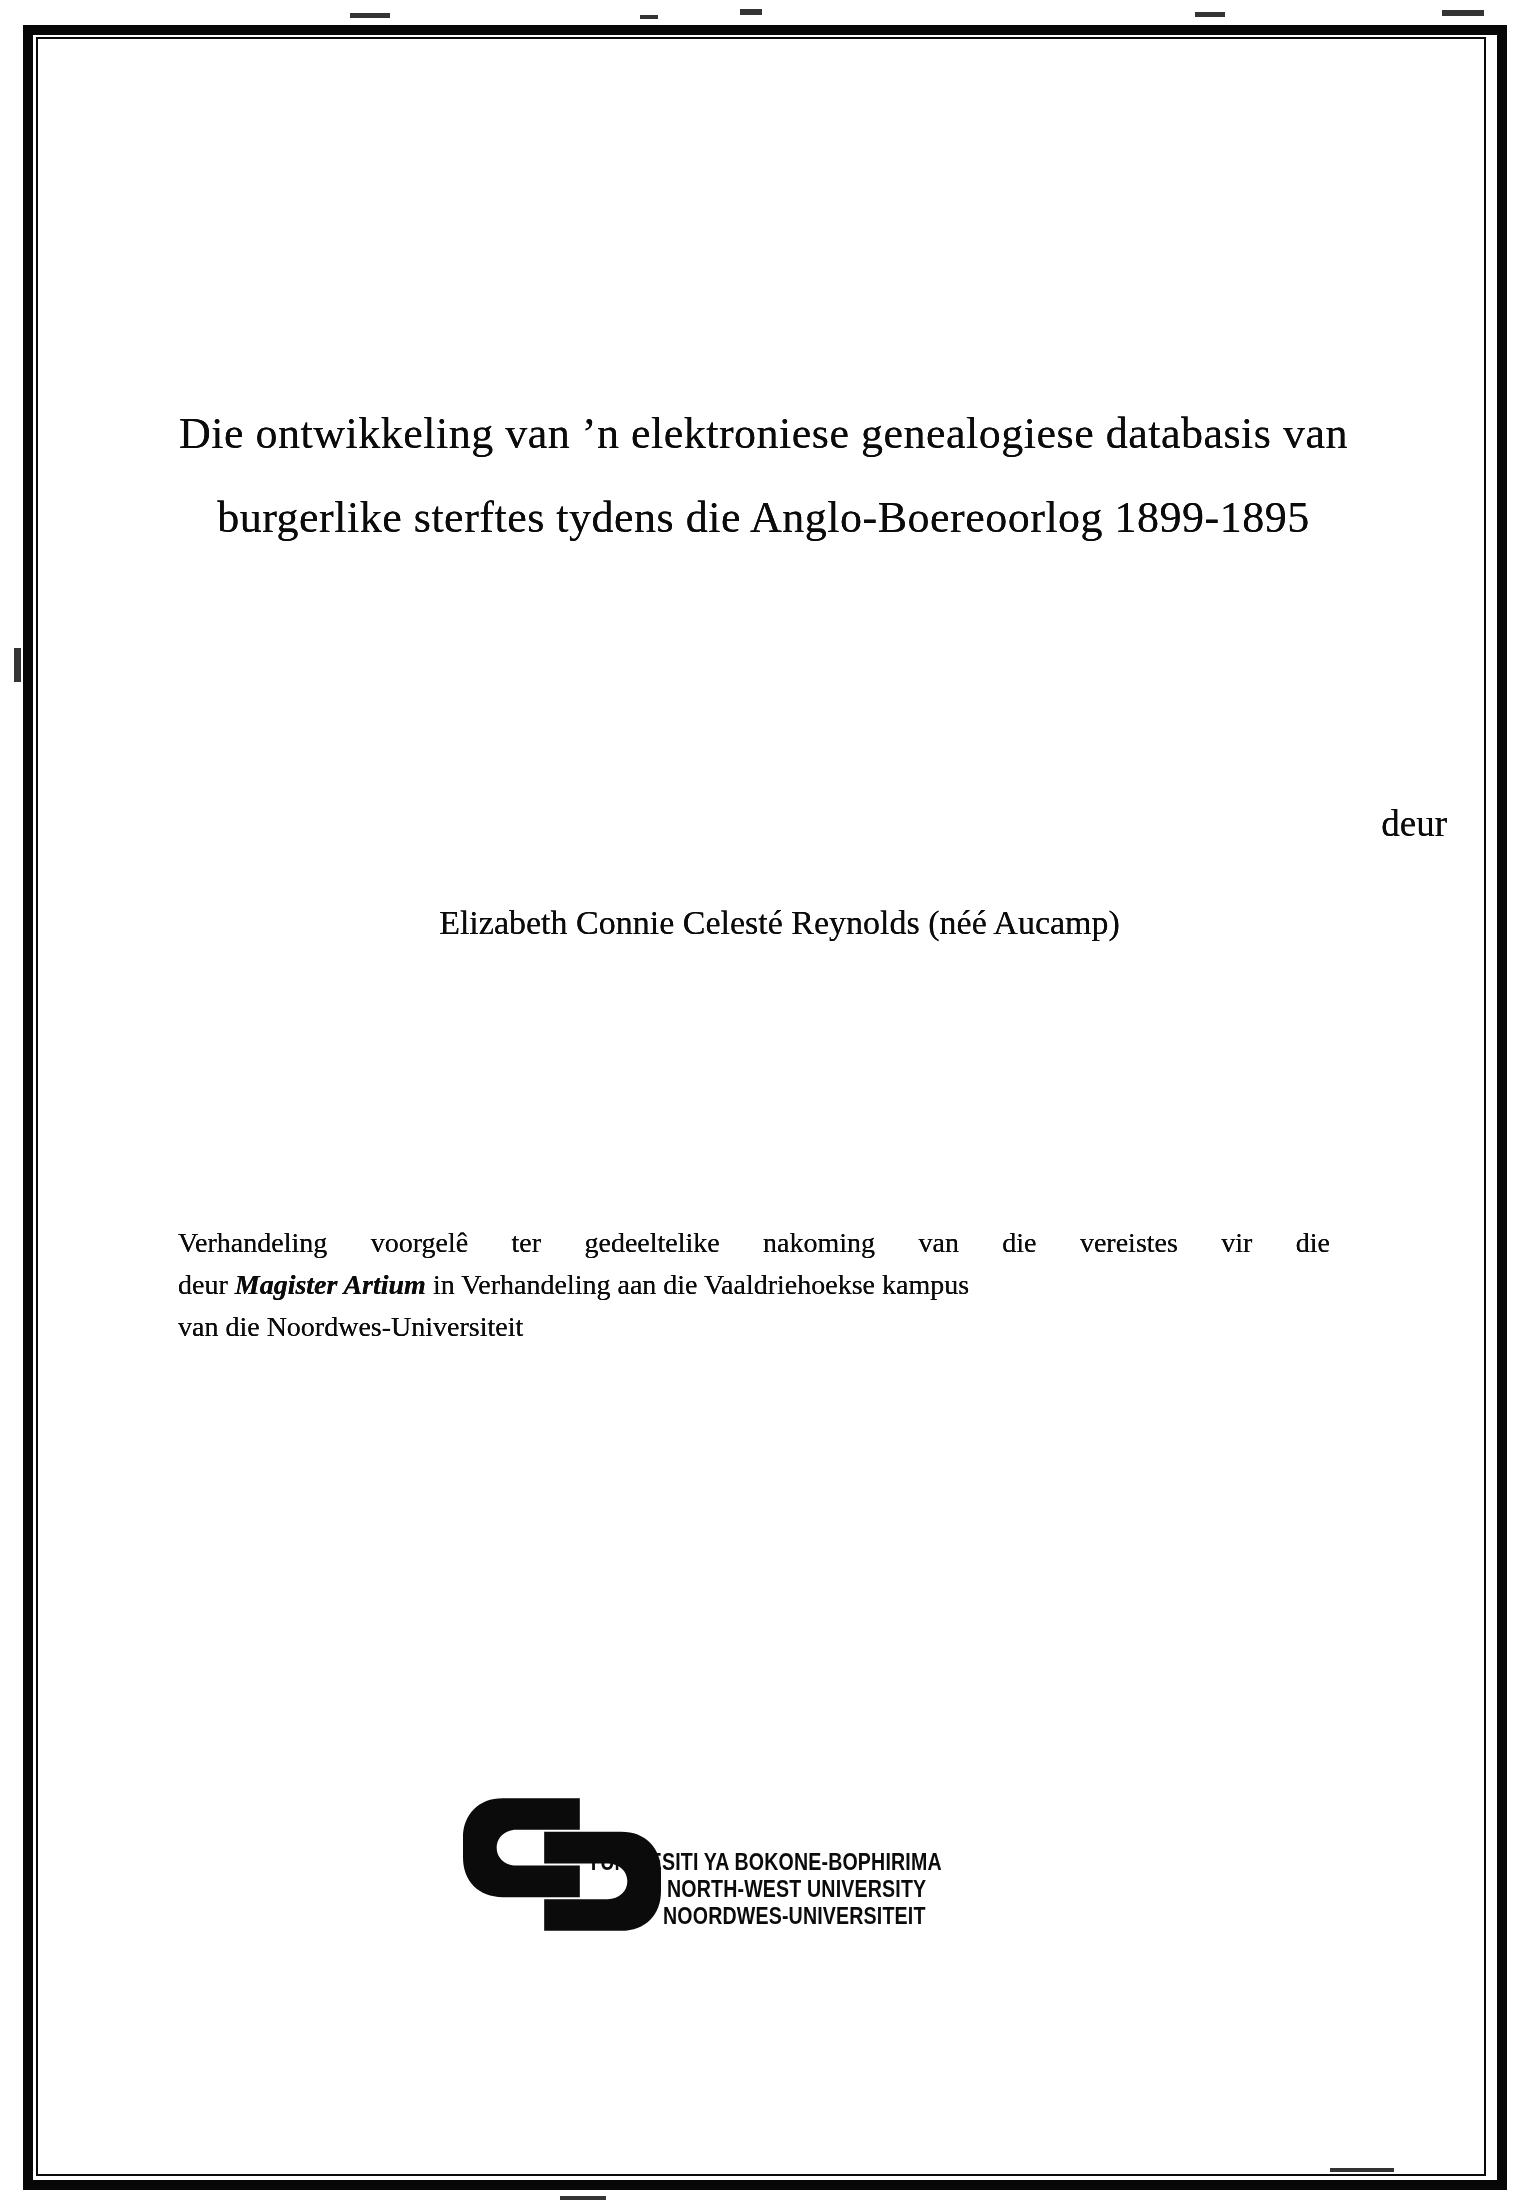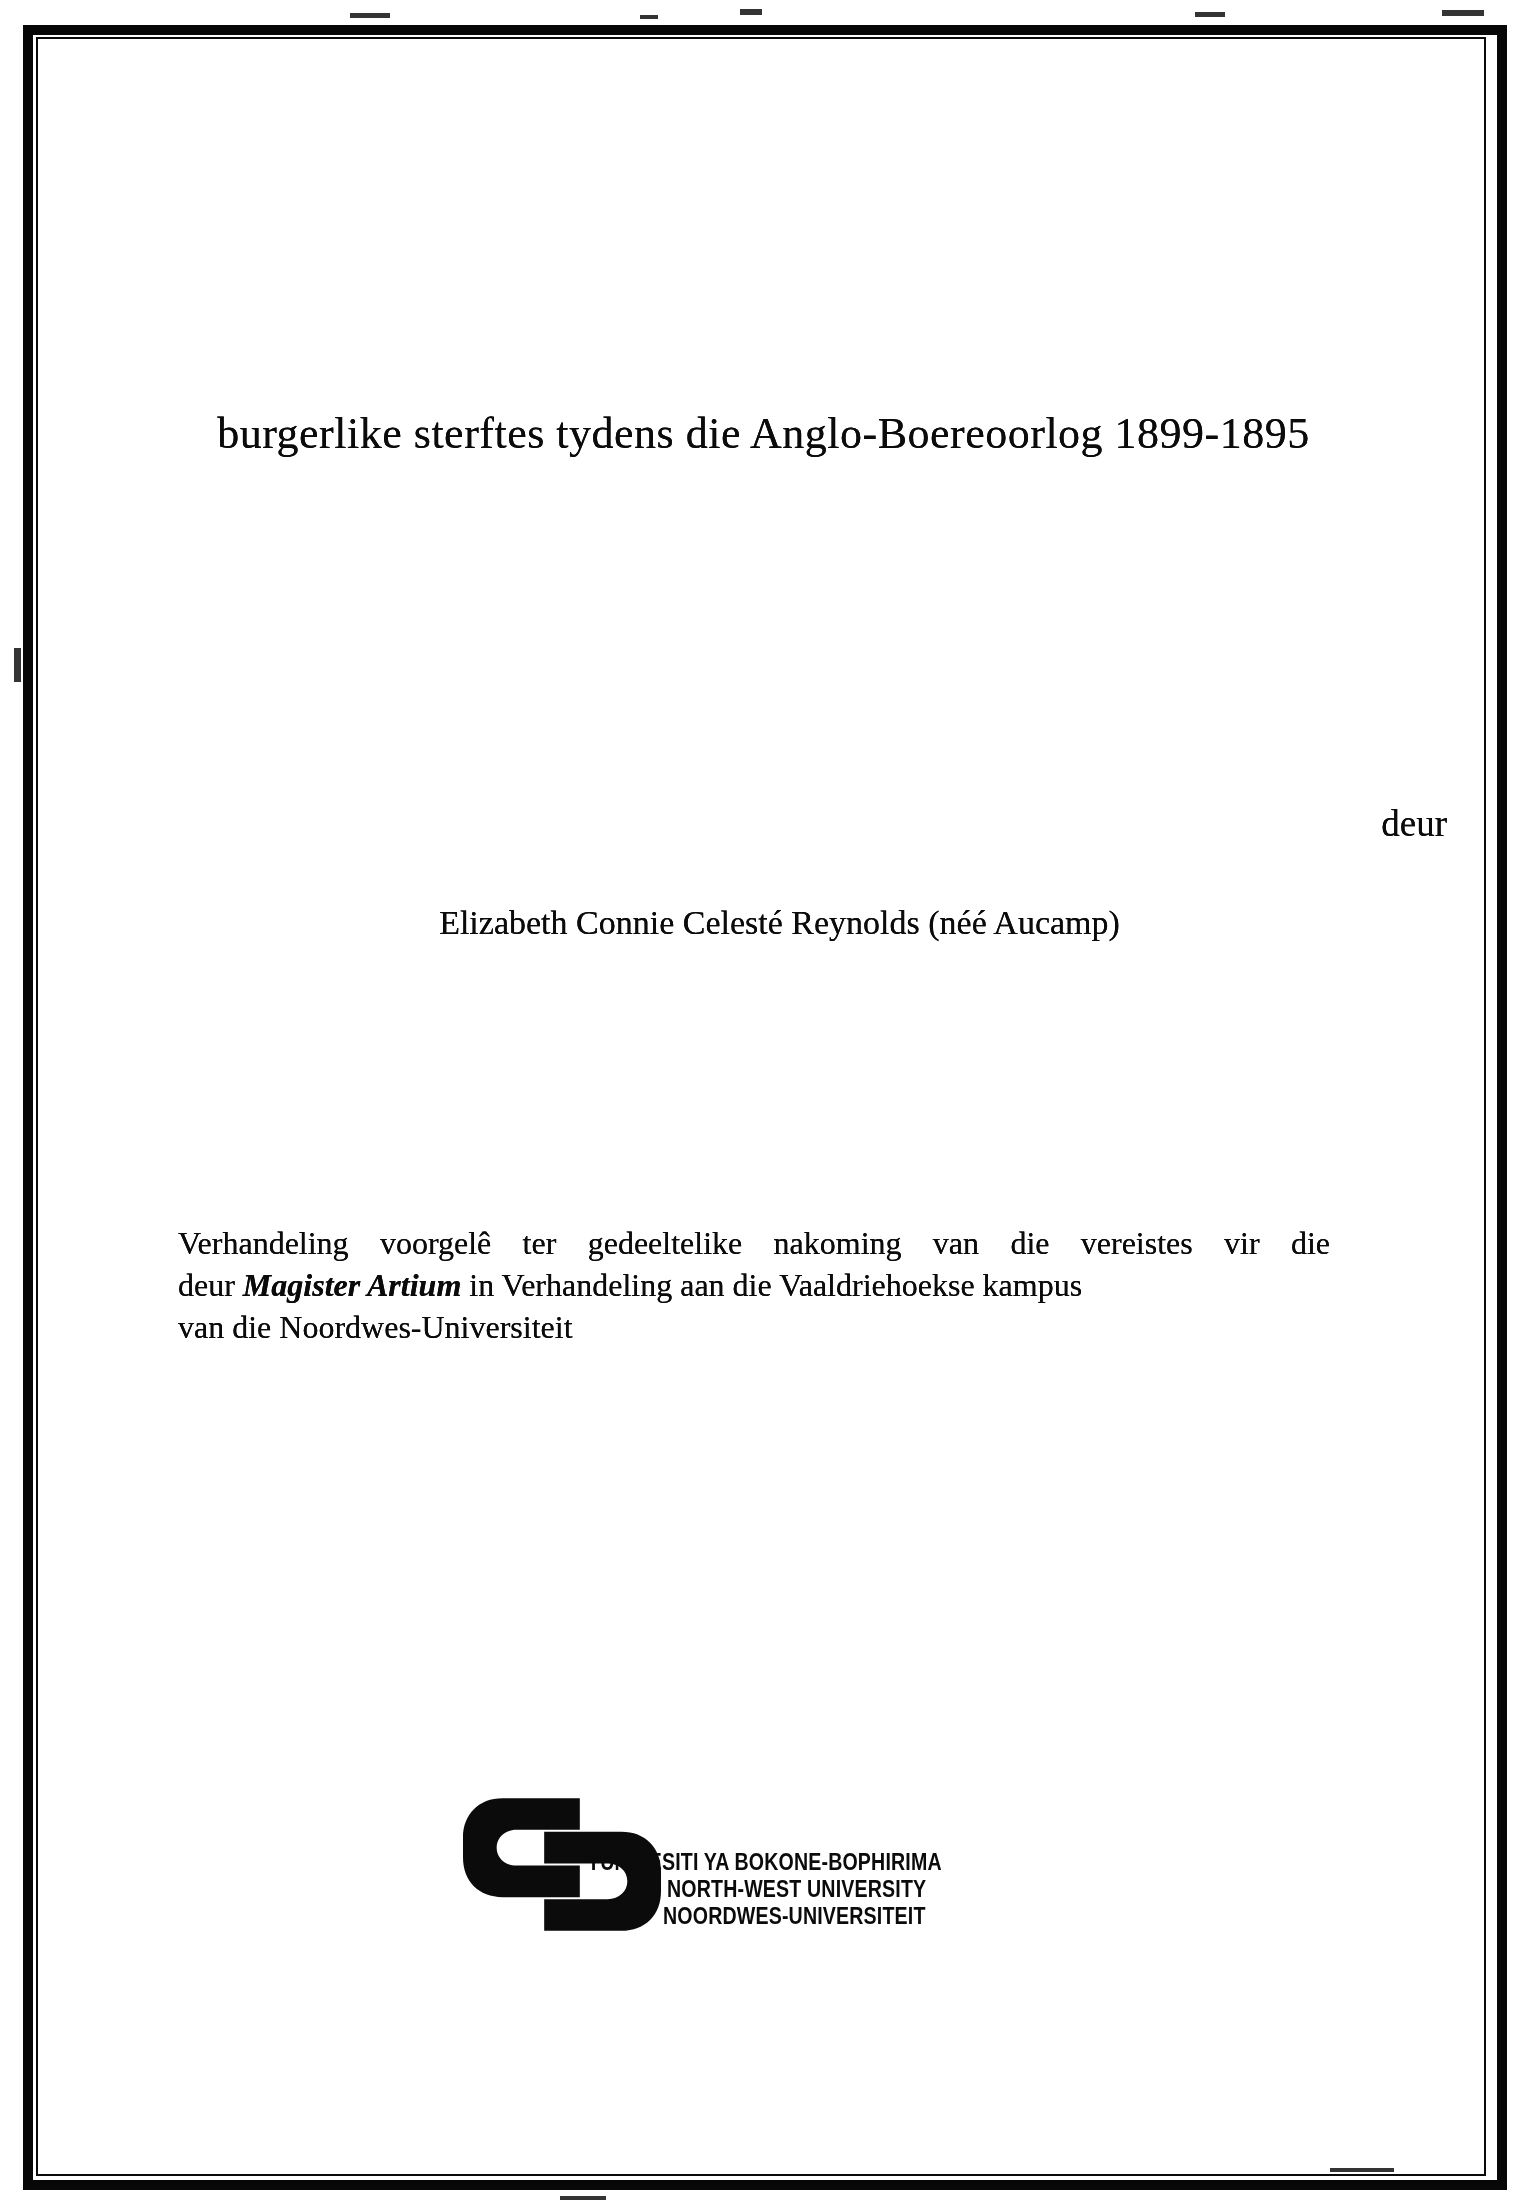--- a/index.html
+++ b/index.html
@@ -34,21 +34,21 @@
   .byline {
     position: absolute; left: 80px; top: 802px; width: 1367px;
     font-size: 37px; text-align: right;
   }
   .author-line {
     position: absolute; left: 96px; top: 904px; width: 1367px;
     font-size: 34px; text-align: center; white-space: nowrap;
   }
   .degree-para {
     position: absolute; left: 178px; top: 1222px; width: 1152px;
-    font-size: 32px; line-height: 42px;
+    font-size: 28px; line-height: 42px;
   }
   .degree-line-1 { text-align: justify; text-align-last: justify; }
   .degree-line-2 { white-space: nowrap; }
   .italic { font-style: italic; font-weight: bold; }
   .supervisor-block {
     position: absolute; left: 178px; top: 1640px;
     font-size: 32px; line-height: 43px; white-space: nowrap;
   }
   .date-line { letter-spacing: 0.5px; }
 
@@ -75,20 +75,21 @@
   <div class="artifact" style="left:350px; top:13px; width:40px; height:5px;"></div>
   <div class="artifact" style="left:640px; top:15px; width:18px; height:4px;"></div>
   <div class="artifact" style="left:740px; top:9px; width:22px; height:6px;"></div>
   <div class="artifact" style="left:1195px; top:12px; width:30px; height:5px;"></div>
   <div class="artifact" style="left:1442px; top:10px; width:42px; height:6px;"></div>
   <div class="artifact" style="left:560px; top:2196px; width:46px; height:4px;"></div>
   <div class="artifact" style="left:1330px; top:2168px; width:64px; height:4px;"></div>
   <div class="artifact" style="left:14px; top:648px; width:7px; height:34px;"></div>
 
   <div class="title-block serif-text">
+    <div>Die ontwikkeling van ’n elektroniese genealogiese databasis van</div>
     <div>burgerlike sterftes tydens die Anglo-Boereoorlog 1899-1895</div>
   </div>
 
   <div class="byline serif-text">deur</div>
 
   <div class="author-line serif-text">Elizabeth Connie Celesté Reynolds (néé Aucamp)</div>
 
   <div class="degree-para serif-text">
     <div class="degree-line-1">Verhandeling voorgelê ter gedeeltelike nakoming van die vereistes vir die</div>
     <div class="degree-line-2"><span>deur </span><span class="italic">Magister Artium</span><span> in Verhandeling aan die Vaaldriehoekse kampus</span></div>

